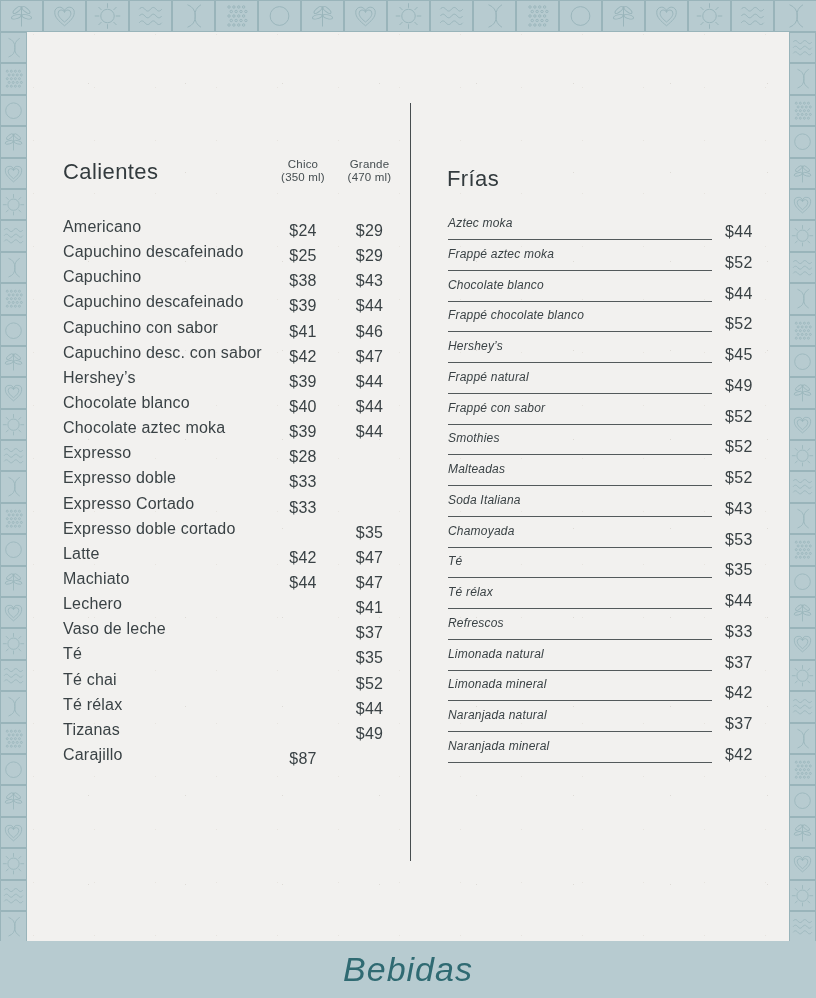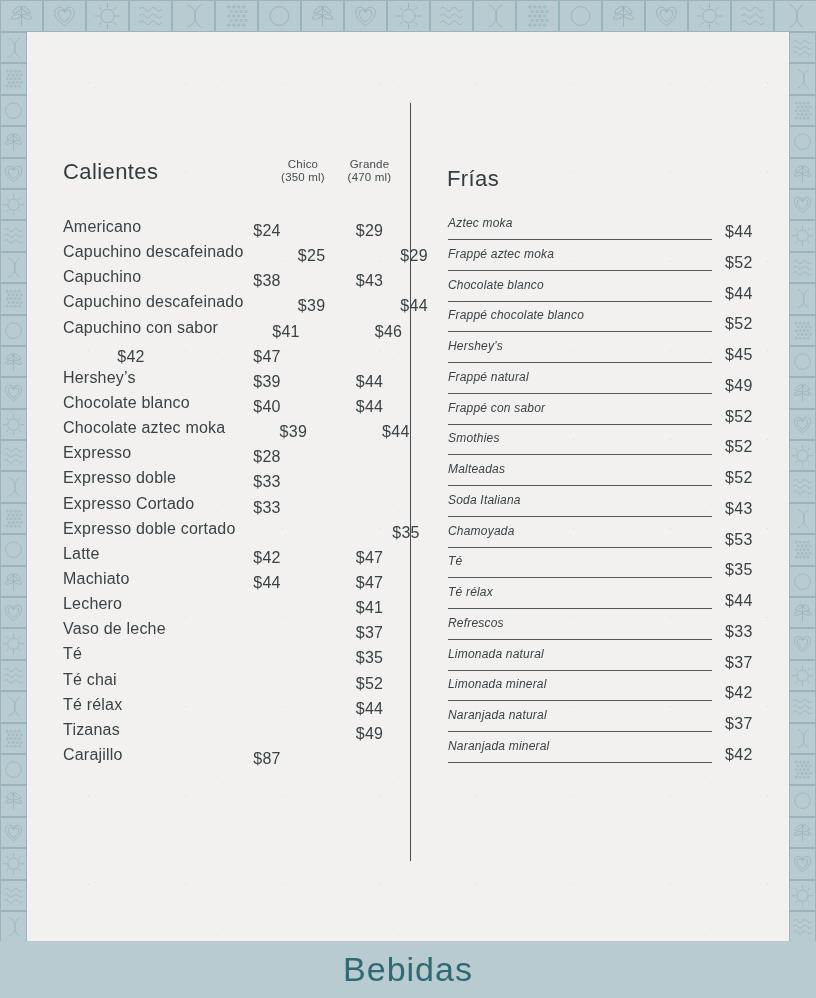--- a/index.html
+++ b/index.html
@@ -59,21 +59,21 @@
   .size-col{
     text-align:center;font-size:11.5px;line-height:13px;color:#454d50;
     padding-bottom:1px;letter-spacing:.2px;
   }
   ul{list-style:none;}
   .hot-list{
     position:absolute;left:36px;top:182px;width:341px;
   }
   .hot-row{
     display:grid;grid-template-columns:1fr 64px 69px;
-    height:25.15px;align-items:center;gap:36px;
+    height:25.15px;align-items:center;
   }
   .hot-name{font-size:16px;letter-spacing:.2px;white-space:nowrap;}
   .hot-price{font-size:16px;text-align:center;letter-spacing:.3px;margin-top:8px;}
   
   .cold-heading{position:absolute;left:420px;top:134px;}
   .cold-list{
     position:absolute;left:421px;top:182px;width:320px;
   }
   .cold-row{position:relative;height:30.78px;}
   .cold-name{
@@ -86,21 +86,21 @@
     border-top:1px solid var(--rule);
   }
   .cold-price{position:absolute;left:277px;top:9px;font-size:16px;letter-spacing:.3px;}
   
   .title-band{
     position:absolute;left:0;top:941px;width:816px;height:57px;
     background:var(--border-background);
     display:flex;align-items:center;justify-content:center;
   }
   .menu-title{
-    font-size:34px;font-weight:400;letter-spacing:1px;color:var(--title);
+    font-size:34px;font-weight:400;letter-spacing:1px;color:var(--title);font-style:italic;
   }
 </style>
 </head>
 <body>
 
 <div class="frame">
 
   <div class="strip top">
       <div class="tile">
         <svg viewBox="0 0 40 40" preserveAspectRatio="xMidYMid meet" fill="none" stroke="currentColor" stroke-width="1.3">
@@ -825,20 +825,21 @@
     <span class="hot-price grande">$44</span>
   </li>
 
   <li class="hot-row">
     <span class="hot-name">Capuchino con sabor</span>
     <span class="hot-price chico">$41</span>
     <span class="hot-price grande">$46</span>
   </li>
 
   <li class="hot-row">
+    <span class="hot-name">Capuchino desc. con sabor</span>
     <span class="hot-price chico">$42</span>
     <span class="hot-price grande">$47</span>
   </li>
 
   <li class="hot-row">
     <span class="hot-name">Hershey’s</span>
     <span class="hot-price chico">$39</span>
     <span class="hot-price grande">$44</span>
   </li>
 

